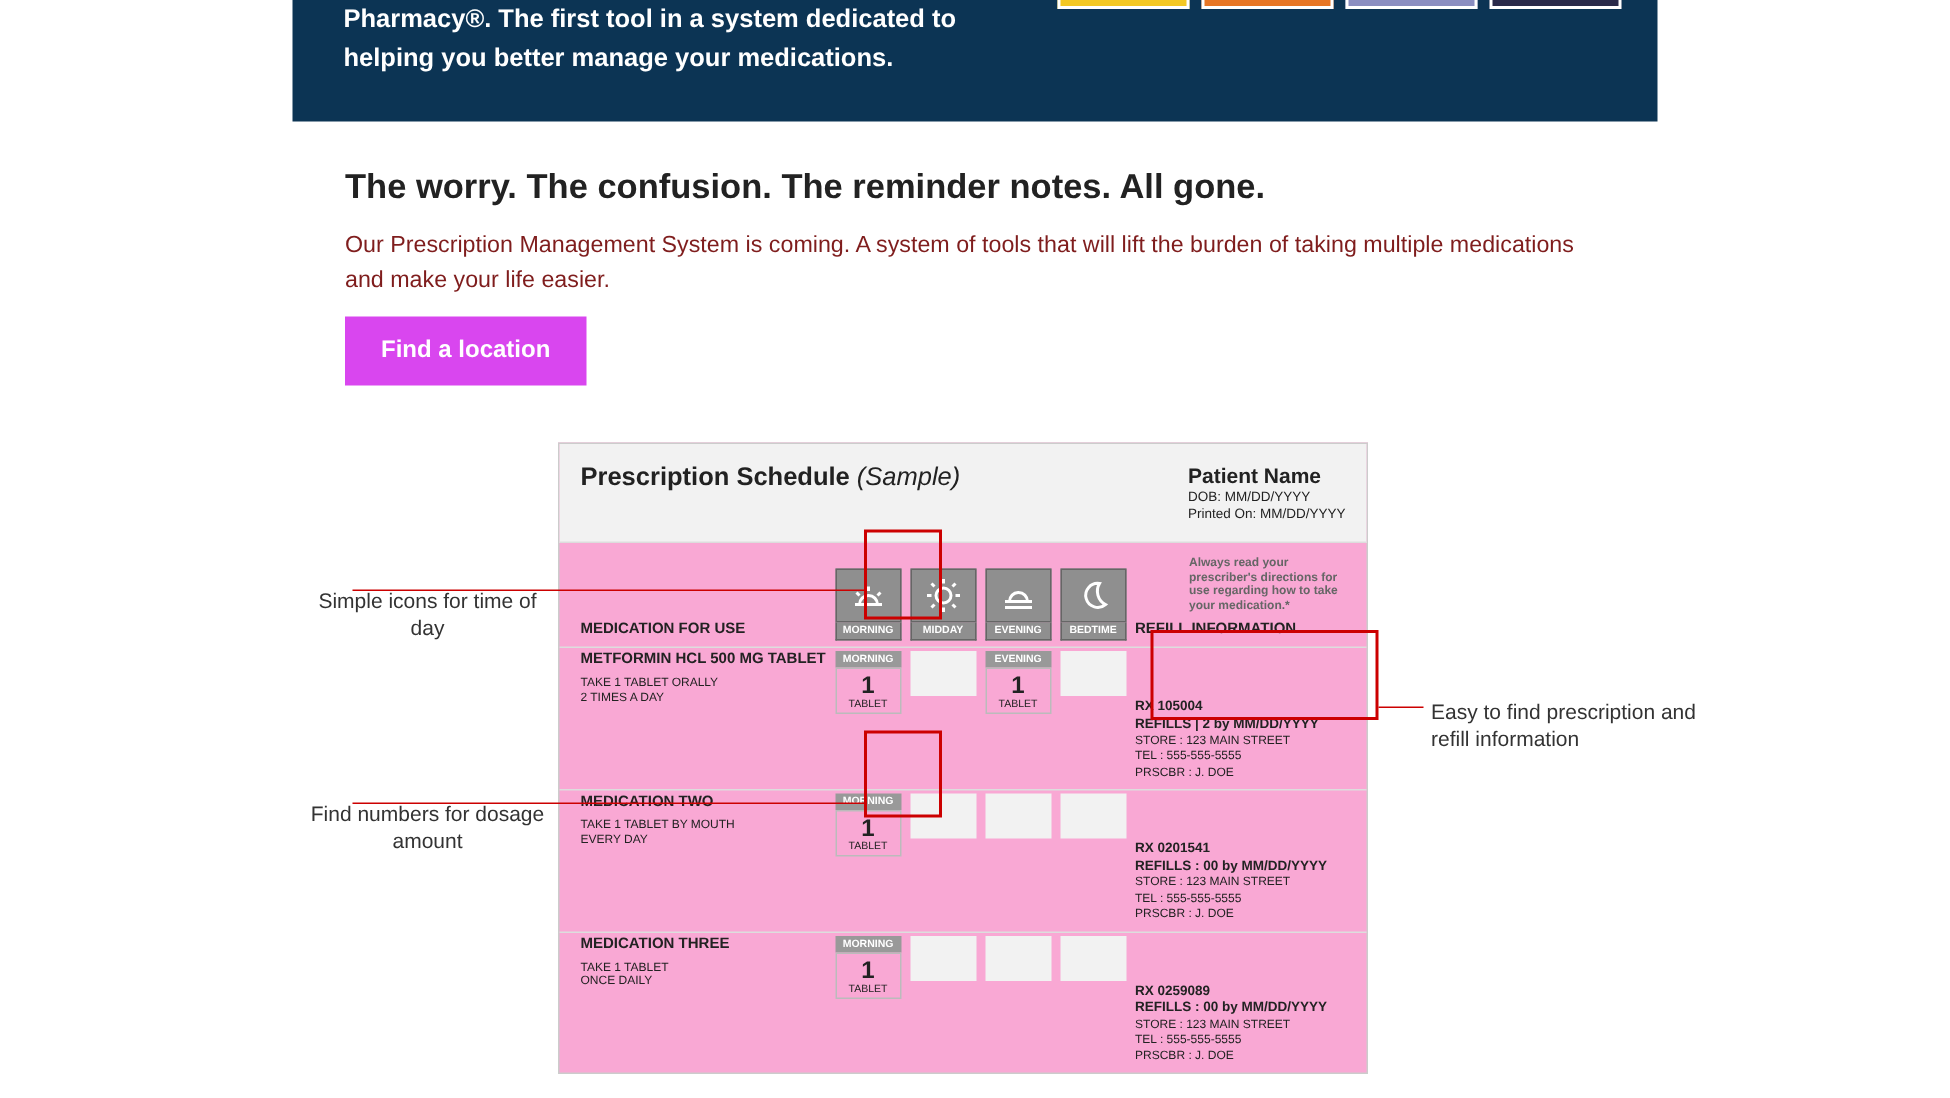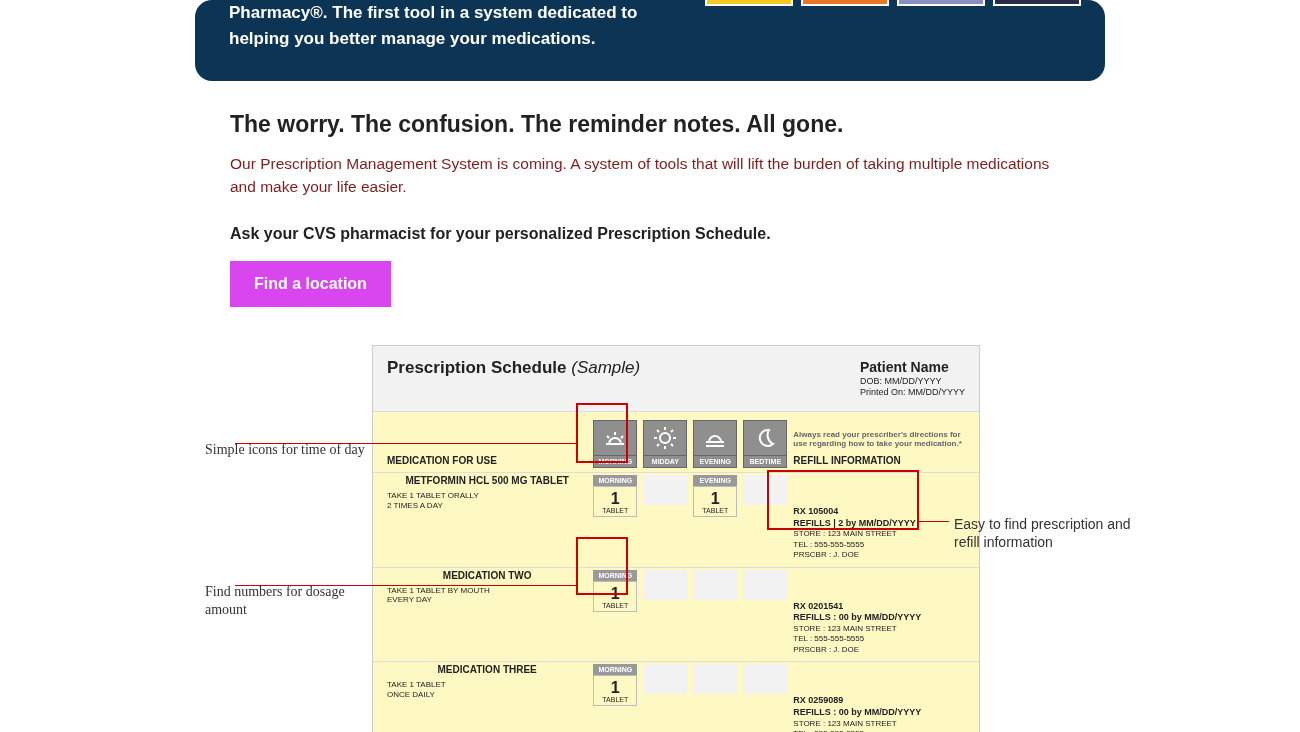--- a/index.html
+++ b/index.html
@@ -1,54 +1,54 @@
 <!DOCTYPE html>
 <html><head>
 <meta charset="utf-8">
 <style>
   * { box-sizing: border-box; margin: 0; padding: 0; }
   body { font-family: Arial, Helvetica, sans-serif; background: #fff; color: #222; width: 1300px; }
-  .hero { background: #0c3454; color: #fff; margin: 0 195px 0 195px; padding: 0 24px 30px 34px; position: relative; border-radius: 17px; }
+  .hero { background: #0c3454; color: #fff; margin: 0 195px 0 195px; padding: 0 24px 30px 34px; position: relative; }
   .hero-text { max-width: 460px; font-size: 17px; line-height: 1.5; font-weight: 600; }
   .swatches { position: absolute; right: 24px; top: -6px; display: flex; gap: 8px; }
   .swatch { width: 88px; height: 12px; border: 2px solid #fff; }
   .sw1 { background: #f3c823; } .sw2 { background: #e77625; } .sw3 { background: #8b8ec1; } .sw4 { background: #2a2a4a; }
   .content { margin: 30px 230px 0 230px; }
   h2 { font-size: 23px; font-weight: 700; margin-bottom: 14px; }
   .para { font-size: 15.5px; line-height: 1.5; color: #7f1d1d; margin-bottom: 12px; }
   .ask { font-size: 16px; font-weight: 700; margin: 26px 0 18px 0; }
   .cta { display: inline-block; background: #d946ef; color: #fff; font-weight: 700; font-size: 16px; padding: 14px 24px; border: none; cursor: pointer; }
   .sample-wrap { position: relative; margin-top: 38px; padding-bottom: 40px; }
-  .sample { width: 608px; margin: 0 0 0 142px; border: 1px solid #ccc; background: #fef9c3; padding: 0; font-size: 10px; }
+  .sample { width: 540px; margin: 0 0 0 142px; border: 1px solid #ccc; background: #f9a8d4; padding: 0; font-size: 10px; }
   .sample-head { display: flex; justify-content: space-between; align-items: flex-start; padding: 12px 14px; background: #f2f2f2; border-bottom: 1px solid #ddd; }
   .sample-title { font-size: 17px; font-weight: 700; }
   .sample-title em { font-style: italic; font-weight: 400; }
   .patient { font-size: 9px; line-height: 1.3; }
   .patient b { font-size: 14px; display: block; }
   .cols { display: flex; padding: 8px 14px 4px 14px; gap: 6px; align-items: flex-end; }
   .dir-col { flex: 1.4; font-size: 10px; font-weight: 700; padding-bottom: 2px; }
   .tod { width: 44px; text-align: center; }
   .tod-icon { width: 44px; height: 36px; background: #8f8f8f; border: 1px solid #666; display: flex; align-items: center; justify-content: center; color: #fff; font-size: 18px; }
   .tod-label { background: #8f8f8f; color: #fff; font-size: 7px; font-weight: 700; padding: 2px 0; border: 1px solid #666; border-top: none; }
   .refill-col { flex: 1.2; font-size: 10px; font-weight: 700; padding-bottom: 2px; }
-  .refill-note { font-size: 8px; color: #666; line-height: 1.2; padding-bottom: 6px; }
+  .refill-note { font-size: 8px; color: #666; line-height: 1.2; padding-bottom: 6px; margin-left: 36px; }
   .row { display: flex; padding: 2px 14px 6px 14px; gap: 6px; border-top: 1px solid #ddd; }
   .med { flex: 1.4; }
-  .med-name { font-size: 10px; font-weight: 700; line-height: 1.2; text-align: center; }
+  .med-name { font-size: 10px; font-weight: 700; line-height: 1.2; }
   .med-dir { font-size: 8px; margin-top: 4px; line-height: 1.2; }
   .cell { width: 44px; text-align: center; }
   .cell-lab { background: #999; color: #fff; font-size: 7px; font-weight: 700; padding: 2px; }
   .cell-num { border: 1px solid #bbb; padding: 4px 0 2px 0; }
   .cell-big { font-size: 16px; font-weight: 700; line-height: 1; }
   .cell-unit { font-size: 7px; }
   .cell-empty { width: 44px; height: 30px; background: #f2f2f2; }
   .rx { flex: 1.2; font-size: 8px; line-height: 1.3; margin-top: 31px; }
   .rx b { font-size: 9px; }
   .callout { position: absolute; font-size: 14px; color: #333; line-height: 1.3; }
-  .callout-left { right: 100%; margin-right: -135px; text-align: left; width: 160px; font-family: Liberation Serif, serif; }
+  .callout-left { right: 100%; margin-right: -135px; text-align: center; width: 160px; }
   .co1 { top: 96px; } .co2 { top: 238px; }
   .callout-right { left: 724px; width: 200px; top: 170px; }
   .redbox { border: 2px solid #cc0000; position: absolute; pointer-events: none; }
   .rb1 { left: 346px; top: 58px; width: 52px; height: 60px; }
   .rb2 { left: 346px; top: 192px; width: 52px; height: 58px; }
   .rb3 { left: 537px; top: 125px; width: 152px; height: 60px; }
   .redline { position: absolute; background: #cc0000; height: 1px; }
   .rl1 { top: 98px; left: 5px; width: 341px; }
   .rl2 { top: 240px; left: 5px; width: 341px; }
   .rl3 { top: 176px; left: 689px; width: 30px; }
@@ -63,21 +63,20 @@
     <div class="swatch sw2"></div>
     <div class="swatch sw3"></div>
     <div class="swatch sw4"></div>
   </div>
   <div class="hero-text">Pharmacy®. The first tool in a system dedicated to helping you better manage your medications.</div>
 </div>
 
 <div class="content">
   <h2>The worry. The confusion. The reminder notes. All gone.</h2>
   <p class="para">Our Prescription Management System is coming. A system of tools that will lift the burden of taking multiple medications and make your life easier.</p>
-  <p class="ask">Ask your CVS pharmacist for your personalized Prescription Schedule.</p>
   <button class="cta">Find a location</button>
 
   <div class="sample-wrap">
     <div class="callout callout-left co1">Simple icons for time of day</div>
     <div class="callout callout-left co2">Find numbers for dosage amount</div>
     <div class="callout callout-right">Easy to find prescription and refill information</div>
     <div class="redline rl1"></div>
     <div class="redline rl2"></div>
     <div class="redline rl3"></div>
 

